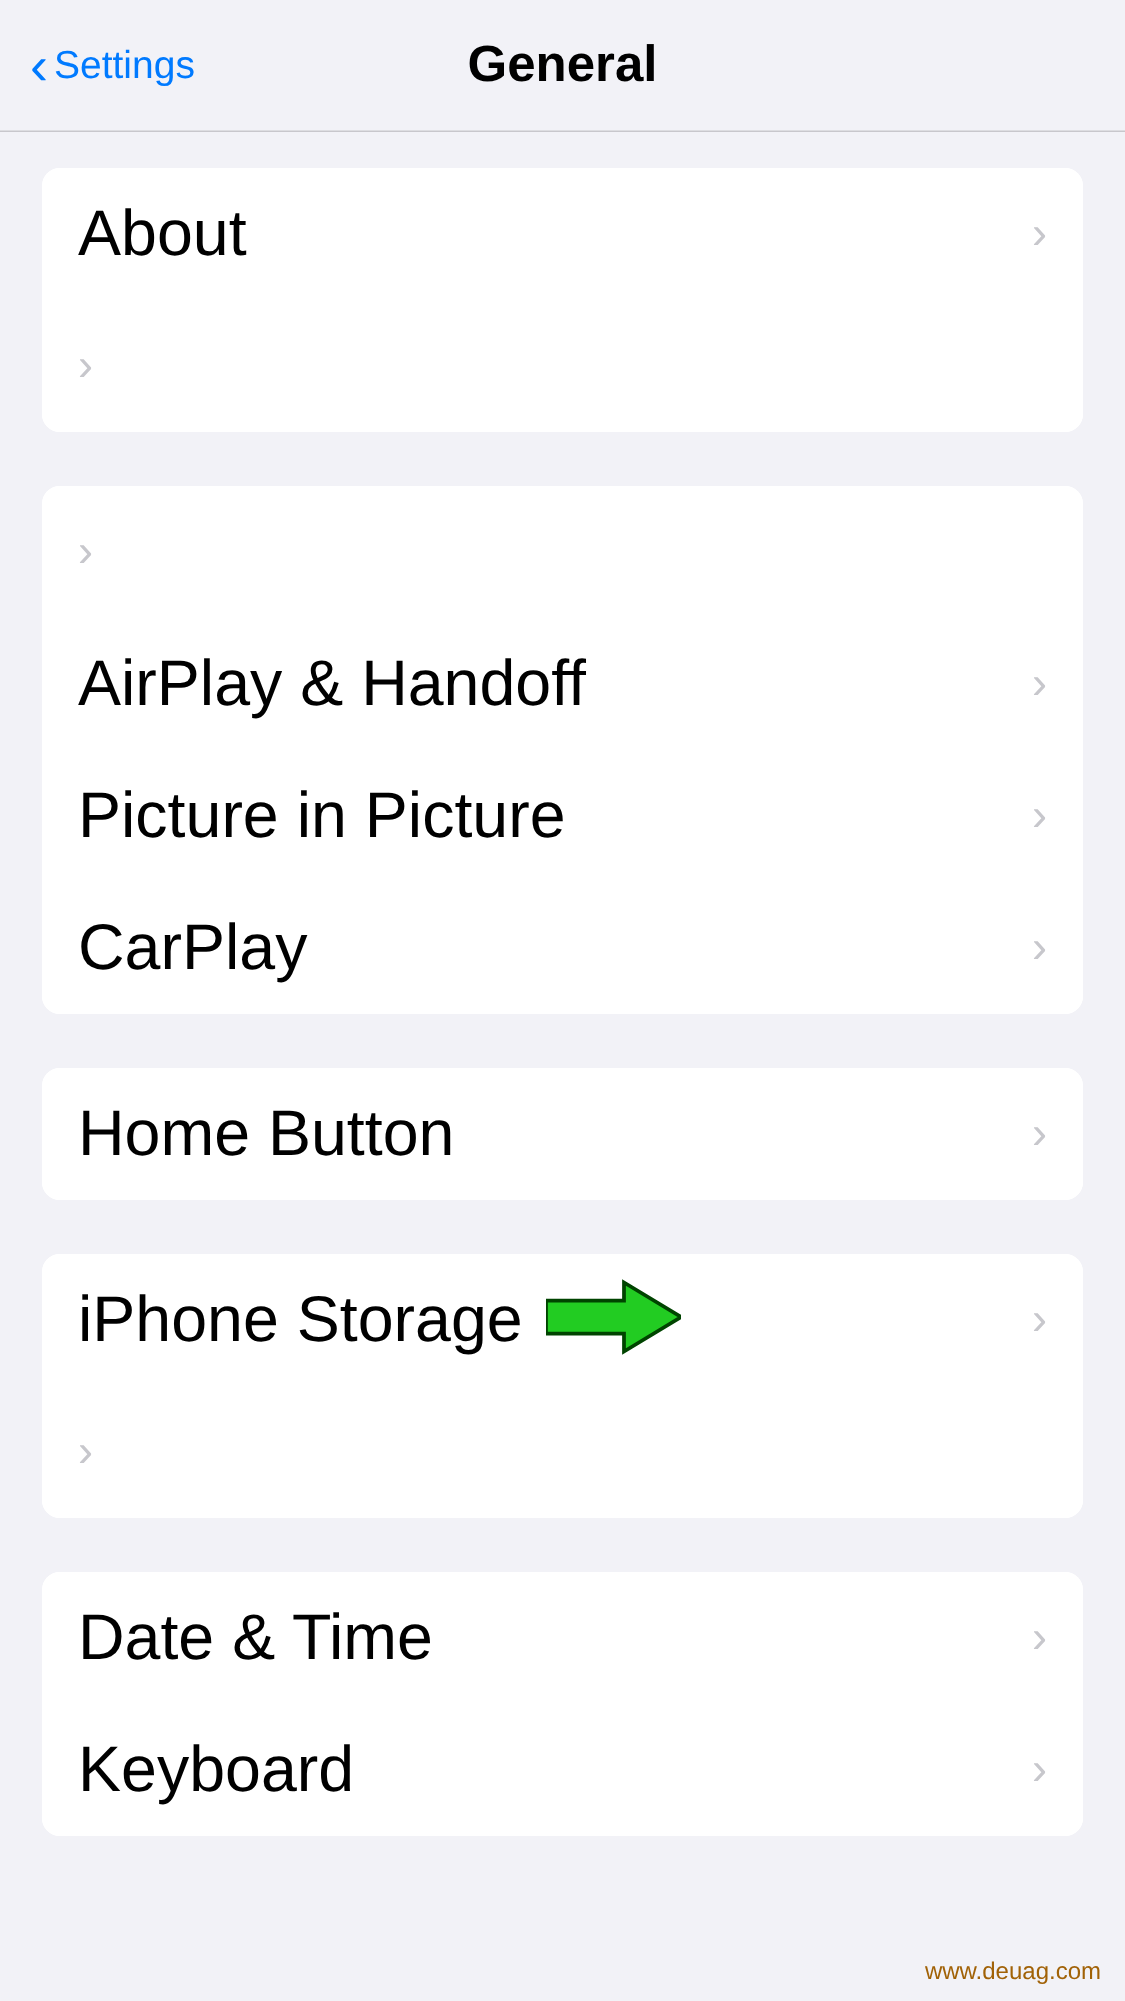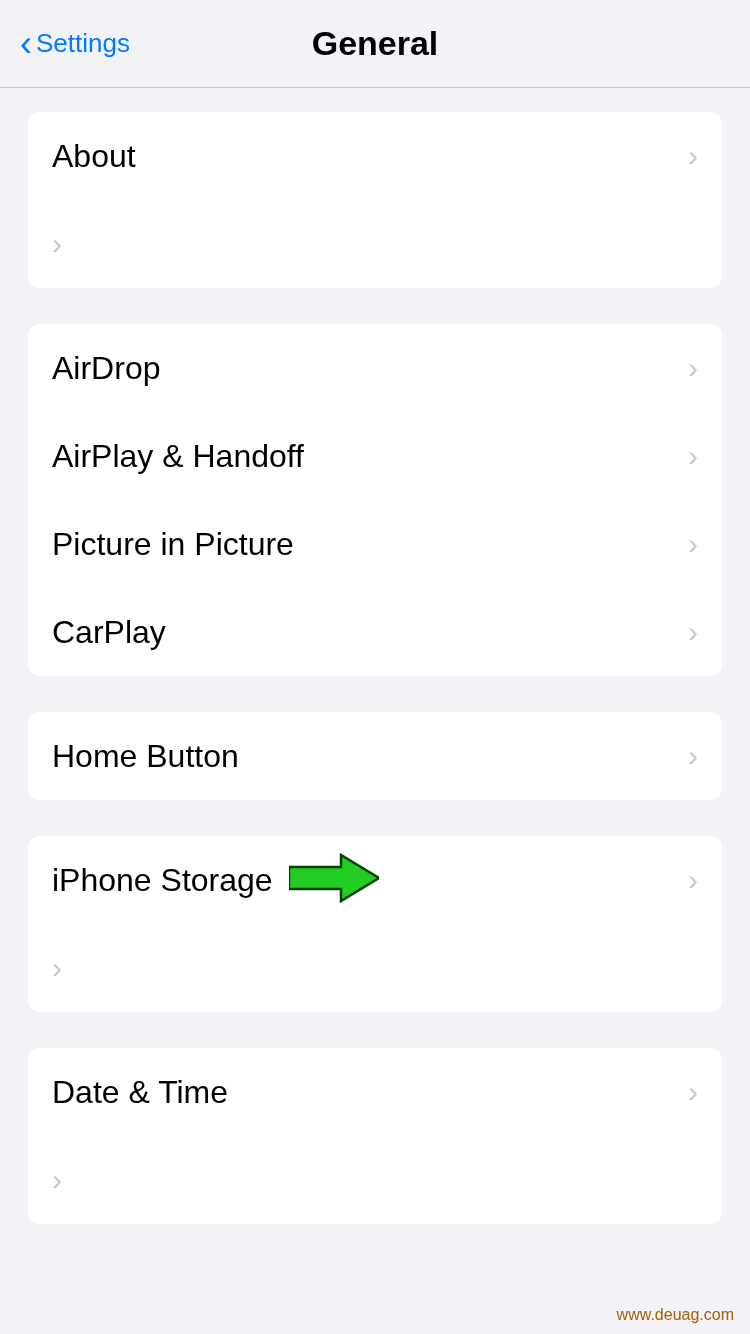--- a/index.html
+++ b/index.html
@@ -87,21 +87,21 @@
       content: '';
       position: absolute;
       bottom: 0;
       left: 24px;
       right: 0;
       height: 0.5px;
       background-color: #c8c7cc;
     }
 
     .row-label {
-      font-size: 32px;
+      font-size: 43px;
       color: #000;
     }
 
     .row-right {
       display: flex;
       align-items: center;
       gap: 8px;
     }
 
     .chevron-right {
@@ -149,21 +149,20 @@
     </div>
     <div class="list-row">
       <div class="row-right">
         <span class="chevron-right">›</span>
       </div>
     </div>
   </div>
 
   <div class="section-group">
     <div class="list-row">
-      <span class="row-label">AirDrop</span>
       <div class="row-right">
         <span class="chevron-right">›</span>
       </div>
     </div>
     <div class="list-row">
       <span class="row-label">AirPlay &amp; Handoff</span>
       <div class="row-right">
         <span class="chevron-right">›</span>
       </div>
     </div>
@@ -214,20 +213,21 @@
   </div>
 
   <div class="section-group">
     <div class="list-row">
       <span class="row-label">Date &amp; Time</span>
       <div class="row-right">
         <span class="chevron-right">›</span>
       </div>
     </div>
     <div class="list-row">
+      <span class="row-label">Keyboard</span>
       <div class="row-right">
         <span class="chevron-right">›</span>
       </div>
     </div>
   </div>
 
 </div>
 
 <div class="watermark">www.deuag.com</div>
 

